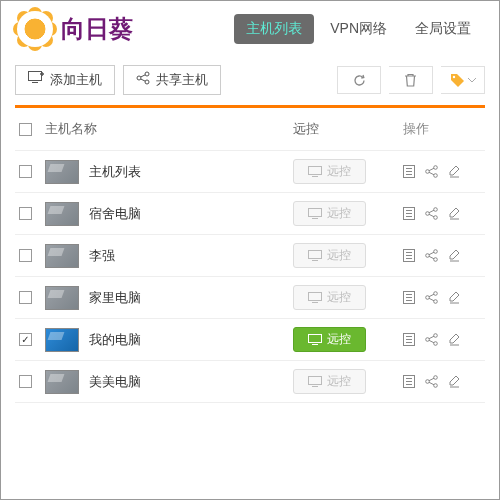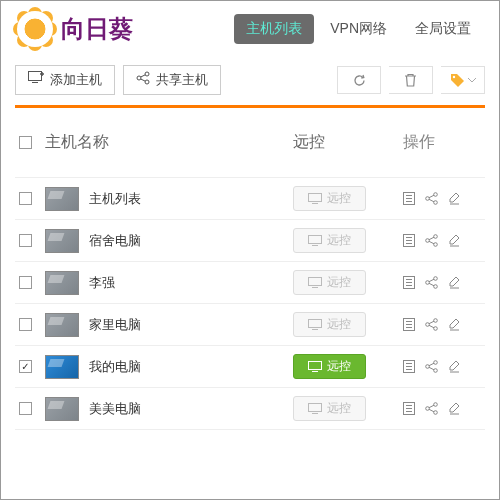--- a/index.html
+++ b/index.html
@@ -14,21 +14,21 @@
 .nav-btn{padding:6px 12px;font-size:14px;color:#555;cursor:pointer;border-radius:4px}
 .nav-btn.active{background:#6b6b6b;color:#5eead4}
 .toolbar{display:flex;align-items:center;padding:10px 14px;gap:8px}
 .btn{display:flex;gap:6px;padding:5px 12px;border:1px solid #ccc;background:#fff;cursor:pointer;font-size:13px;color:#444}
 .spacer{flex:1}
 .icon-btn{width:44px;height:28px;border:1px solid #e0e0e0;background:#fff;display:flex;align-items:center;justify-content:center;cursor:pointer;color:#888}
 .icon-btn + .icon-btn{border-left:none}
 .tag-btn{color:#f9b233}
 .divider{height:3px;background:#ff7a00;margin:0 14px}
 .table{flex:1;overflow:auto;padding:0 14px}
-.thead{display:flex;align-items:center;padding:24px 4px;border-bottom:1px solid #eee;color:#666;font-size:16px}
+.thead{display:flex;align-items:center;padding:12px 4px;border-bottom:1px solid #eee;color:#666;font-size:13px}
 .col-cb{width:26px;display:flex;align-items:center}
 .col-name{flex:1;display:flex;align-items:center;gap:10px}
 .col-rc{width:110px;display:flex;justify-content:flex-start}
 .col-ops{width:78px;display:flex;align-items:center;gap:10px;justify-content:flex-start;color:#888}
 .row{display:flex;align-items:center;padding:8px 4px;border-bottom:1px solid #eee}
 .thumb{width:34px;height:24px;background:linear-gradient(135deg,#9aa0a6 0%,#7d848a 100%);border:1px solid #888;position:relative;flex-shrink:0}
 .thumb::after{content:"";position:absolute;left:3px;top:3px;width:14px;height:8px;background:rgba(255,255,255,.35);transform:skewX(-20deg)}
 .thumb.online{background:linear-gradient(135deg,#2e8bd8 0%,#1565a8 100%)}
 .host-name{color:#333;font-size:13px}
 .rc-btn{display:flex;align-items:center;gap:5px;padding:3px 14px;border:1px solid #ddd;border-radius:3px;background:#f7f7f7;color:#bbb;font-size:12px;cursor:default}

